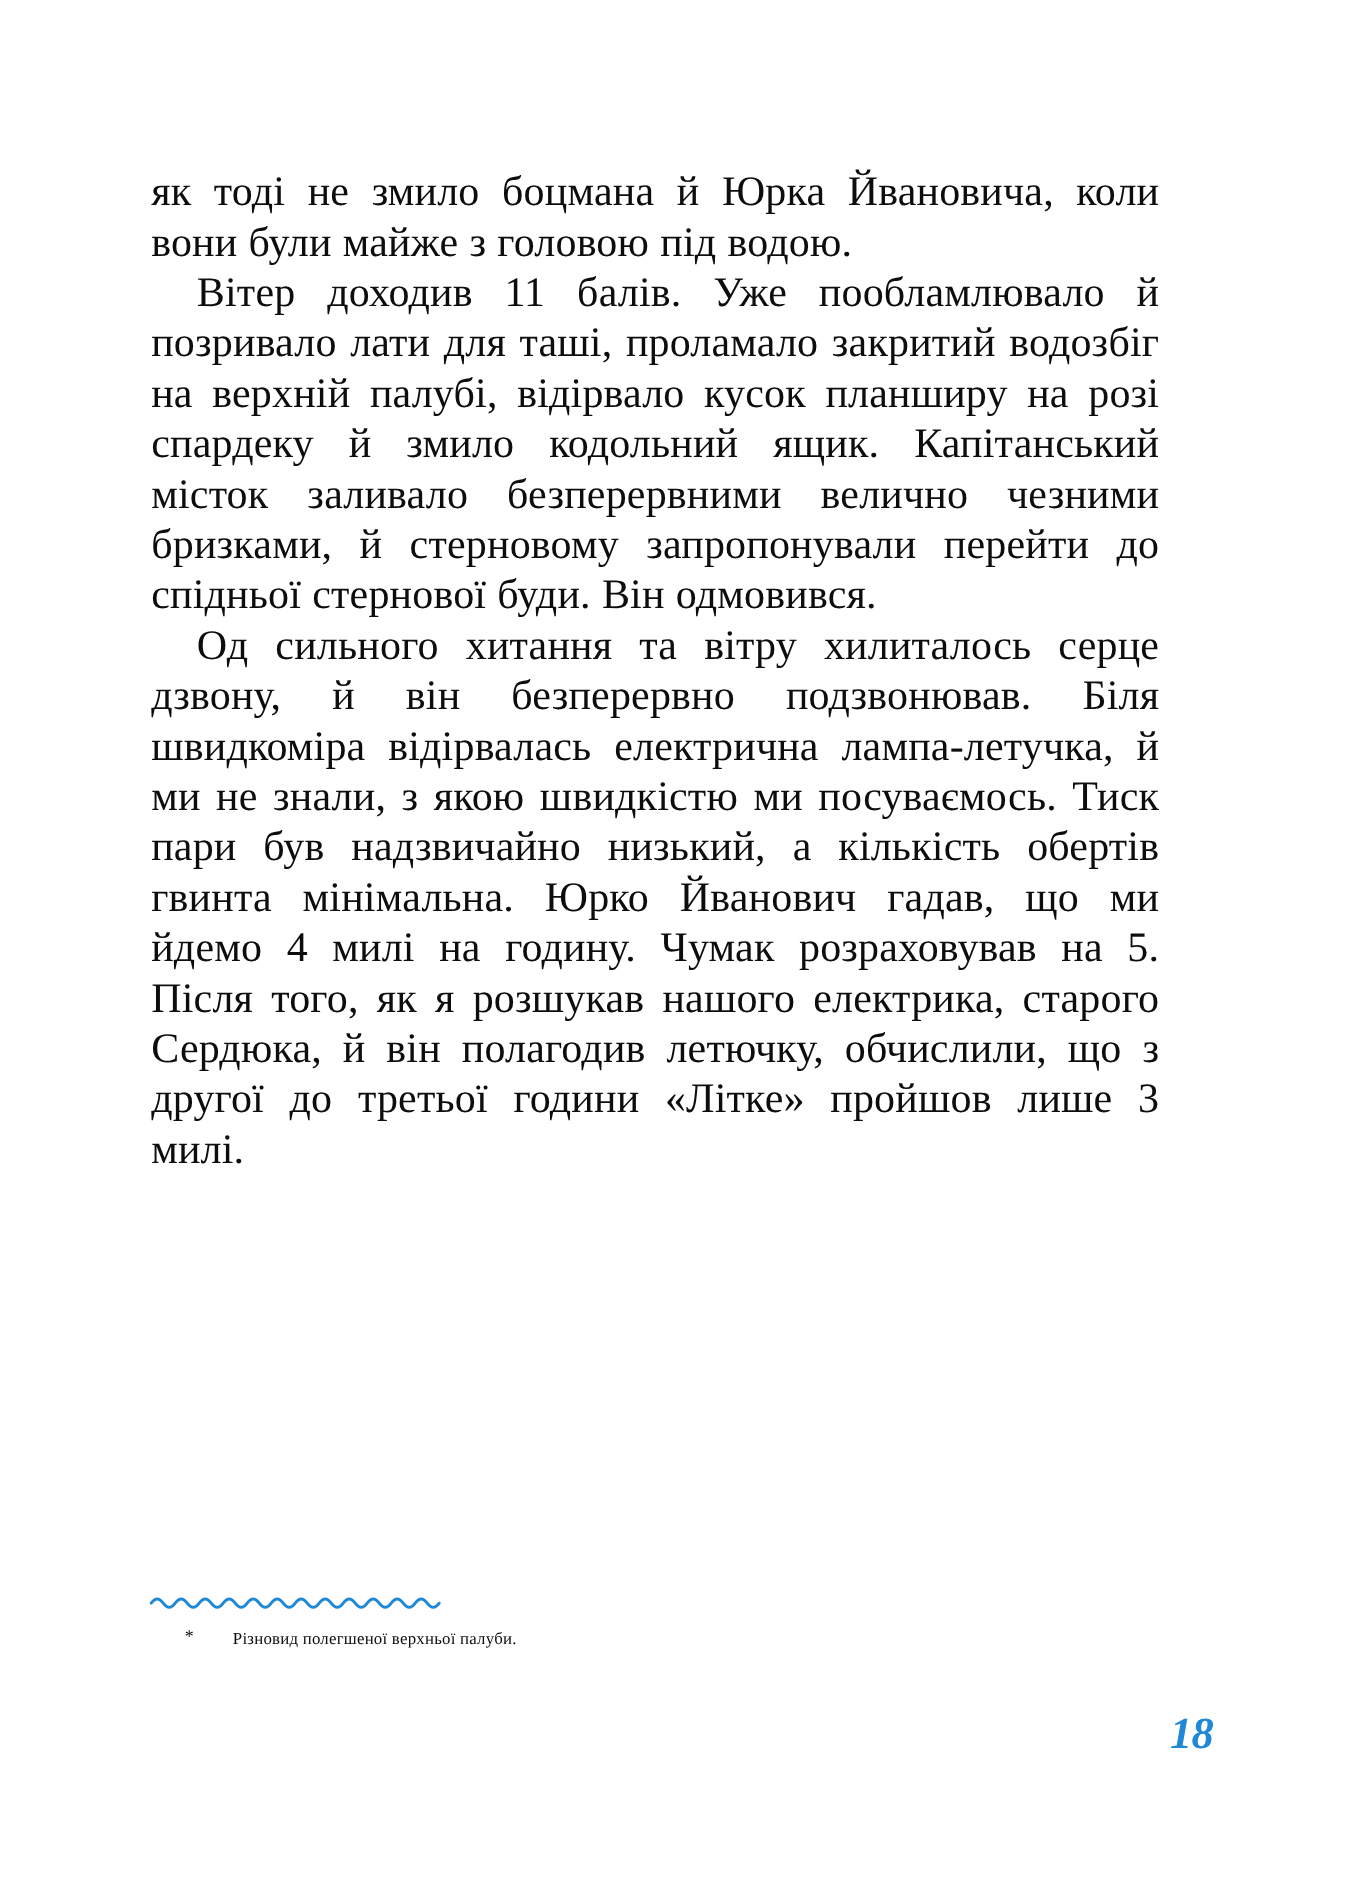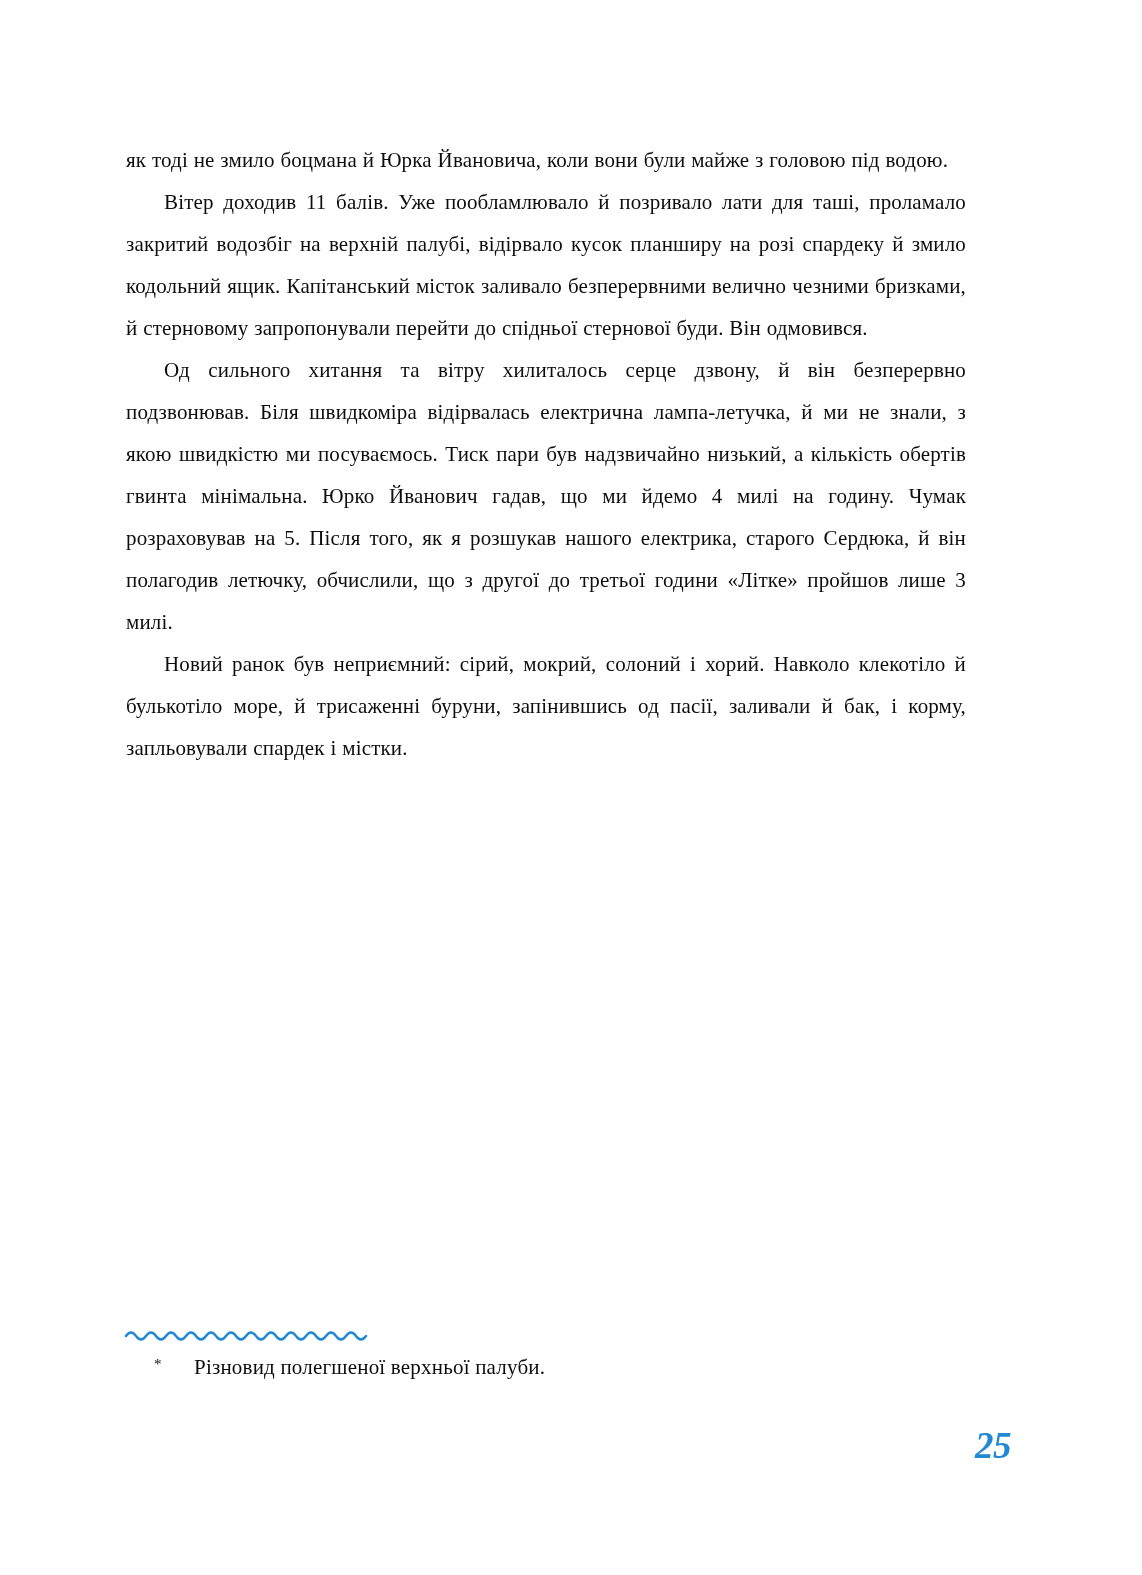--- a/index.html
+++ b/index.html
@@ -20,21 +20,21 @@
 
   .text-block {
     position: absolute;
     left: 126px;
     top: 139px;
     width: 840px;
   }
 
   .para {
     font-family: "Liberation Serif", "DejaVu Serif", serif;
-    font-size: 21px;
+    font-size: 35px;
     line-height: 42px;
     color: #0d0d0d;
     text-align: justify;
     text-justify: inter-word;
     margin: 0;
     text-indent: 38px;
     letter-spacing: 0.15px;
     word-spacing: 0.4px;
     -webkit-font-smoothing: antialiased;
   }
@@ -75,21 +75,21 @@
     display: inline-block;
     width: 68px;
     font-size: 15px;
     vertical-align: top;
     padding-left: 28px;
     box-sizing: border-box;
     line-height: 20px;
   }
   .fn-text {
     display: inline-block;
-    font-size: 21px;
+    font-size: 14px;
     line-height: 26px;
     letter-spacing: 0.2px;
   }
 
   
   .folio {
     position: absolute;
     right: 131px;
     top: 1424px;
     font-family: "Liberation Serif", "DejaVu Serif", serif;
@@ -108,33 +108,32 @@
 
   <div class="text-block">
 
     <p class="para no-indent">як тоді не змило боцмана й Юрка Йвановича, коли вони були майже з головою під водою.</p>
 
 
     <p class="para">Вітер доходив 11 балів. Уже пообламлювало й позривало лати для таші, проламало закритий водозбіг на верхній палубі, відірвало кусок планширу на розі спардеку й змило кодольний ящик. Капітанський місток заливало безперервними велично чезними бризками, й стерновому запропонували перейти до спідньої стернової буди. Він одмовився.</p>
 
     <p class="para">Од сильного хитання та вітру хилиталось серце дзвону, й він безперервно подзвонював. Біля швидкоміра відірвалась електрична лампа-летучка, й ми не знали, з якою швидкістю ми посуваємось. Тиск пари був надзвичайно низький, а кількість обертів гвинта мінімальна. Юрко Йванович гадав, що ми йдемо 4 милі на годину. Чумак розраховував на 5. Після того, як я розшукав нашого електрика, старого Сердюка, й він полагодив летючку, обчислили, що з другої до третьої години «Літке» пройшов лише 3 милі.</p>
 
-    <p class="para">Новий ранок був неприємний: сірий, мокрий, солоний і хорий. Навколо клекотіло й булькотіло море, й трисаженні буруни, запінившись од пасії, заливали й бак, і корму, запльовували спардек і містки.</p>
 
 
 
   </div>
 
   <div class="footnote-zone">
 
     <svg class="fn-rule" viewBox="0 0 238 14" preserveAspectRatio="none">
       <path d="M0,9 Q5,2 10,9 T20,9 T30,9 T40,9 T50,9 T60,9 T70,9 T80,9 T90,9 T100,9 T110,9 T120,9 T130,9 T140,9 T150,9 T160,9 T170,9 T180,9 T190,9 T200,9 T210,9 T220,9 T230,9 T240,9" fill="none" stroke="#2088d4" stroke-width="2.4" stroke-linecap="round"></path>
     </svg>
 
     <div class="footnote-row">
       <span class="fn-star">*</span><span class="fn-text">Різновид полегшеної верхньої палуби.</span>
     </div>
 
   </div>
 
-  <div class="folio">25</div>
+  <div class="folio">18</div>
 
 </div>
 
 </body></html>

